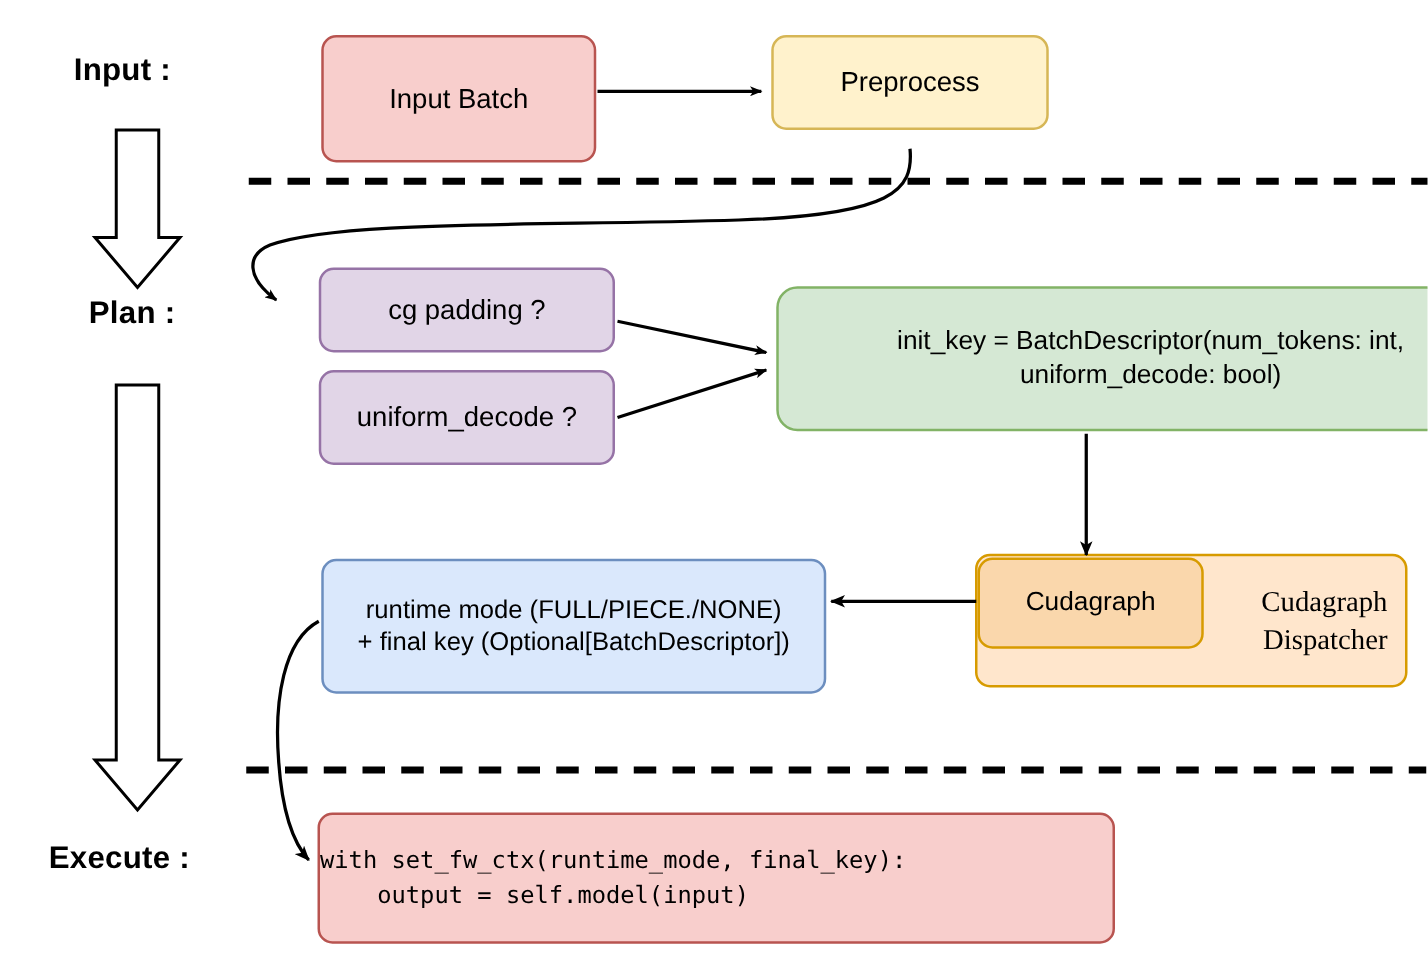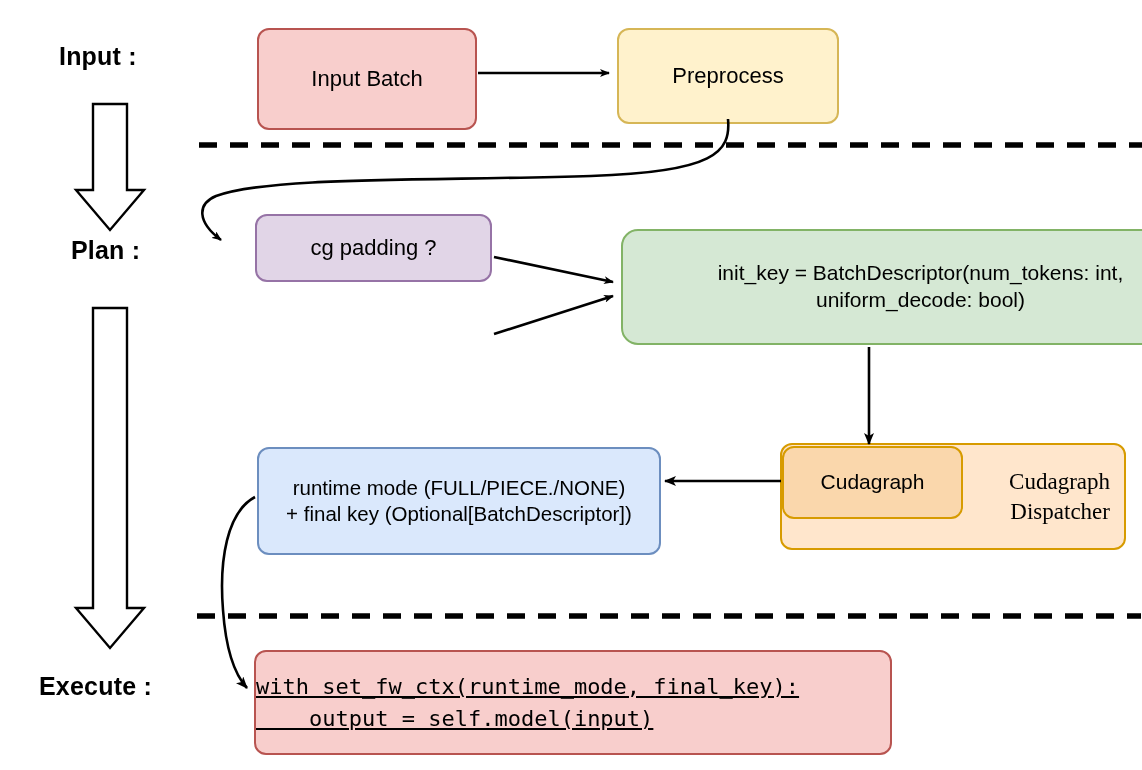--- a/index.html
+++ b/index.html
@@ -32,27 +32,26 @@
   .stage-label {
     position: absolute;
     font-weight: bold;
     font-size: 25px;
     color: #000000;
     letter-spacing: 0.2px;
     white-space: nowrap;
   }
   .codebox {
     font-family: "DejaVu Sans Mono", "Liberation Mono", monospace;
-    font-size: 22px;
+    font-size: 19px;
     white-space: pre;
     text-align: right;
     justify-content: flex-start;
     padding-left: 16px;
     line-height: 1.45;
-    text-decoration: underline;
   }
   svg.overlay {
     position: absolute;
     left: 0;
     top: 0;
     width: 1142px;
     height: 770px;
     pointer-events: none;
   }
   .n-input-batch  { background:#f8cecc; border-color:#b85450; font-size:22px; }
@@ -74,24 +73,25 @@
 <div id="canvas">
 
   <div class="stage-label" style="left:28px; top:42px;">Input :</div>
 
   <div class="stage-label" style="left:40px; top:236px;">Plan :</div>
 
   <div class="stage-label" style="left:8px; top:672px;">Execute :</div>
 
   <div class="node n-input-batch" style="left:226px; top:28px; width:220px; height:102px;">Input Batch</div>
 
-  <div class="node n-preprocess" style="left:586px; top:28px; width:222px; height:96px;">Preprocess</div>
+  <div class="node n-preprocess" style="left:586px; top:28px; width:222px; height:76px;">Preprocess</div>
 
   <div class="node n-cg-padding" style="left:224px; top:214px; width:237px; height:68px;">cg padding ?</div>
 
+  <div class="node n-uniform-dec" style="left:224px; top:296px; width:237px; height:76px;">uniform_decode ?</div>
 
   <div class="node n-init-key" style="left:590px; top:229px; width:599px; height:116px;border-radius:17px;">init_key = BatchDescriptor(num_tokens: int,
 uniform_decode: bool)</div>
 
   <div class="node n-outer-disp" style="left:749px; top:443px; width:346px; height:107px;">
     <span class="disp-label">Cudagraph
 Dispatcher</span>
   </div>
 
   <div class="node n-dispatch" style="left:751px; top:446px; width:181px; height:73px;">Cudagraph</div>

